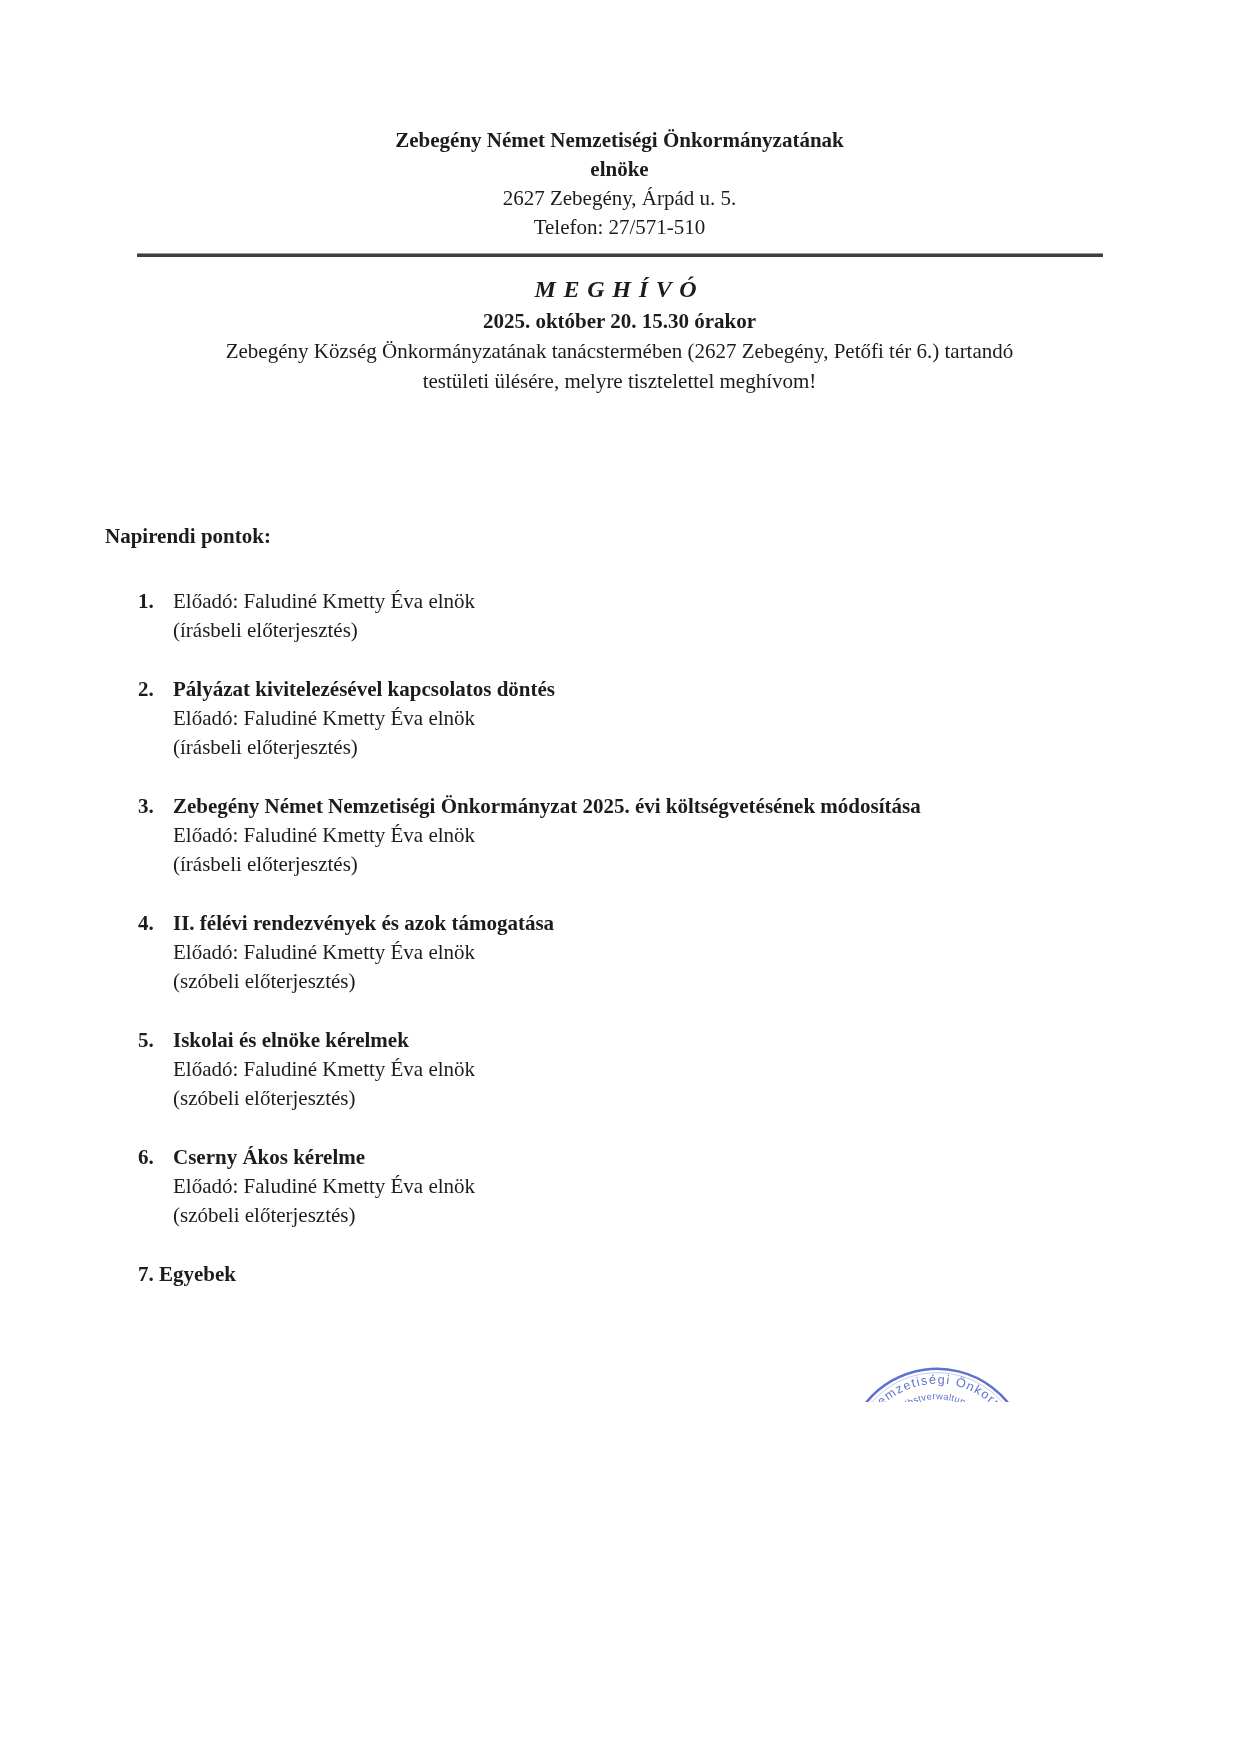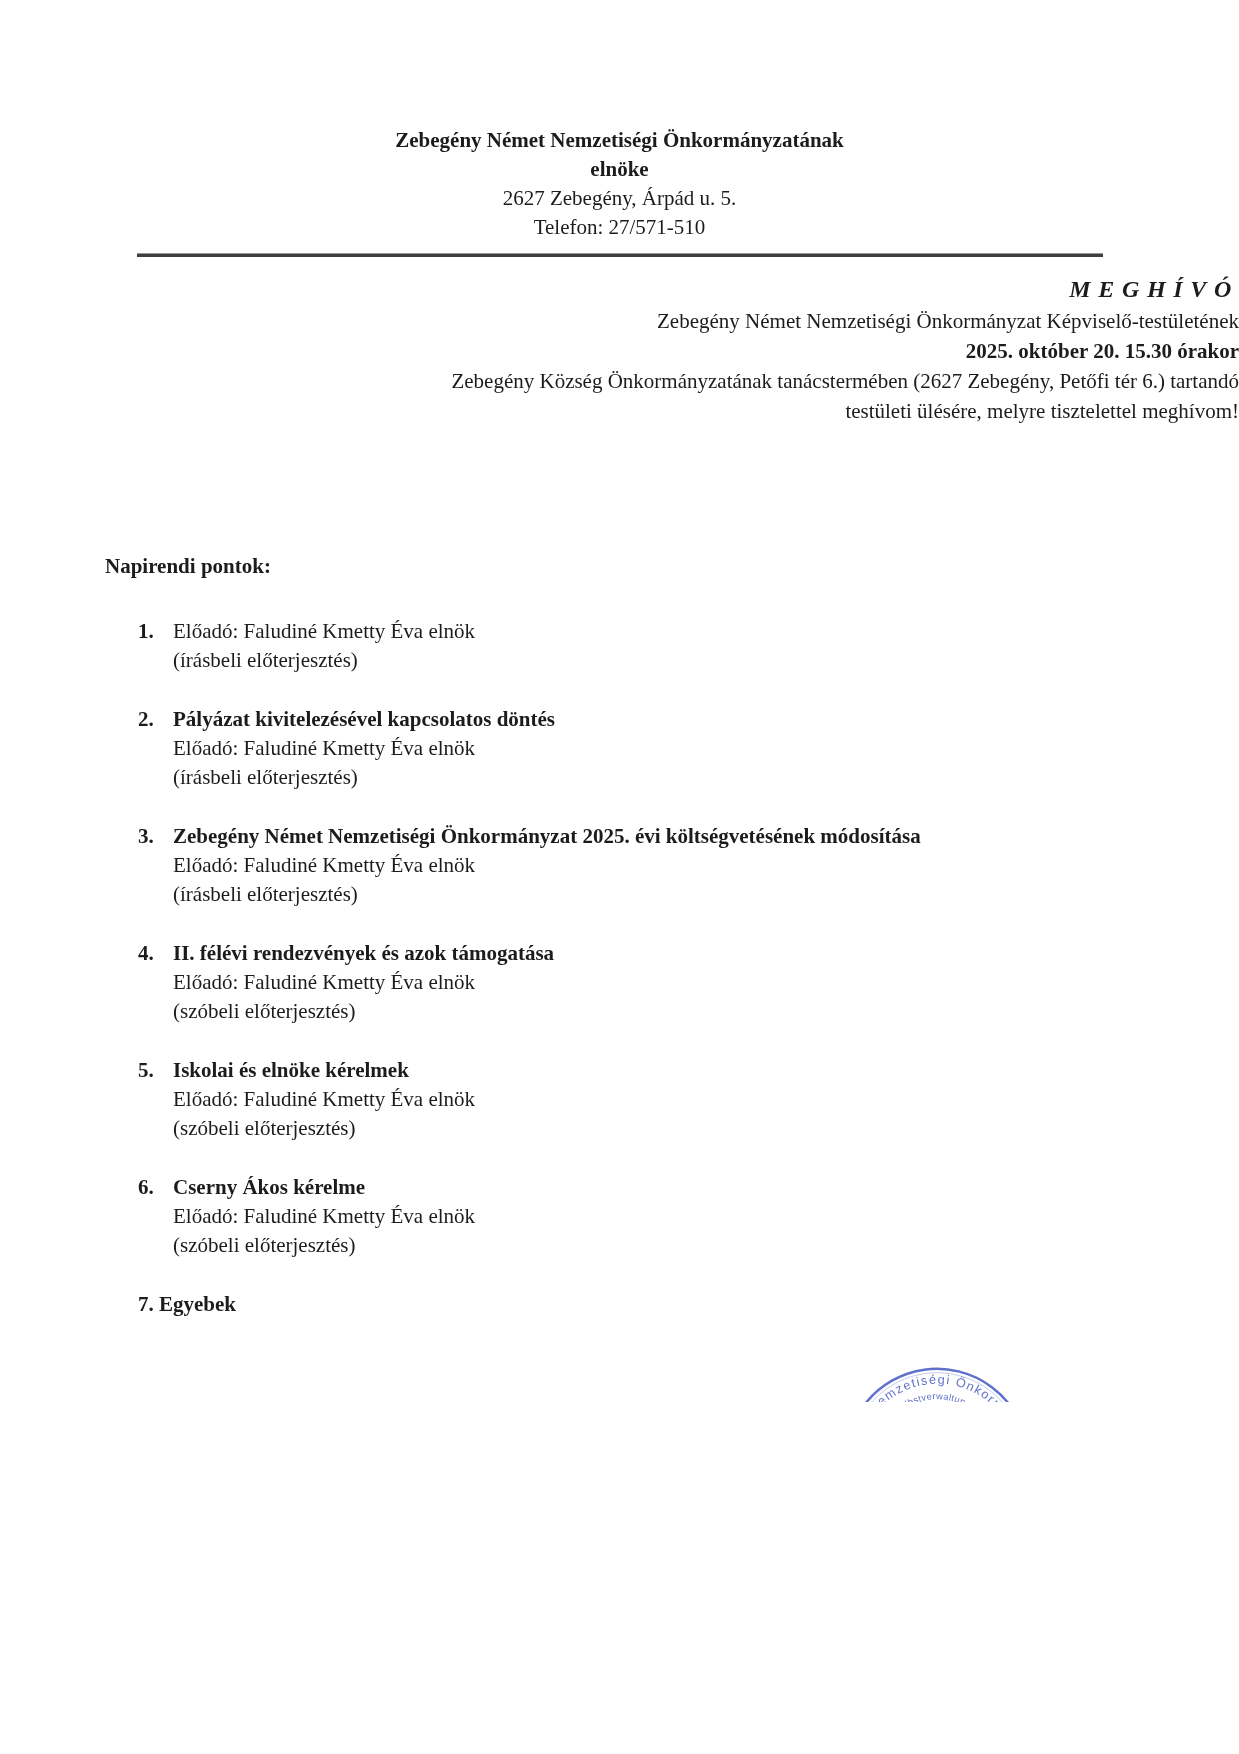--- a/index.html
+++ b/index.html
@@ -16,21 +16,21 @@
   
   .letterhead { padding-top:126px; text-align:center; line-height:29px; }
   .lh-bold { font-weight:700; }
   .rule {
     margin:11px 136px 0 137px;
     height:3px;
     background:#3e3e3e;
     border-top:1px solid #9a9a9a;
   }
   
-  .invite { text-align:right; margin-top:17px; line-height:30px; }
+  .invite { text-align:center; margin-top:17px; line-height:30px; }
   .meghivo {
     font-size:24px; font-weight:700; font-style:italic;
     letter-spacing:0.32em; margin-bottom:2px;
   }
   .inv-bold { font-weight:700; }
   
   .agenda { margin:128px 90px 0 105px; }
   .agenda-heading { font-weight:700; }
   .agenda-list { margin-top:38px; padding-left:33px; }
   .agenda-item { display:flex; margin-bottom:30px; line-height:29px; }
@@ -67,21 +67,20 @@
     <div class="lh-bold">Zebegény Német Nemzetiségi Önkormányzatának</div>
     <div class="lh-bold">elnöke</div>
     <div>2627 Zebegény, Árpád u. 5.</div>
     <div>Telefon: 27/571-510</div>
   </header>
 
   <div class="rule"></div>
 
   <section class="invite">
     <div class="meghivo">MEGHÍVÓ</div>
-    <div>Zebegény Német Nemzetiségi Önkormányzat Képviselő-testületének</div>
     <div class="inv-bold">2025. október 20. 15.30 órakor</div>
     <div>Zebegény Község Önkormányzatának tanácstermében (2627 Zebegény, Petőfi tér 6.) tartandó</div>
     <div>testületi ülésére, melyre tisztelettel meghívom!</div>
   </section>
 
   <section class="agenda">
     <div class="agenda-heading">Napirendi pontok:</div>
 
     <div class="agenda-list">
 

